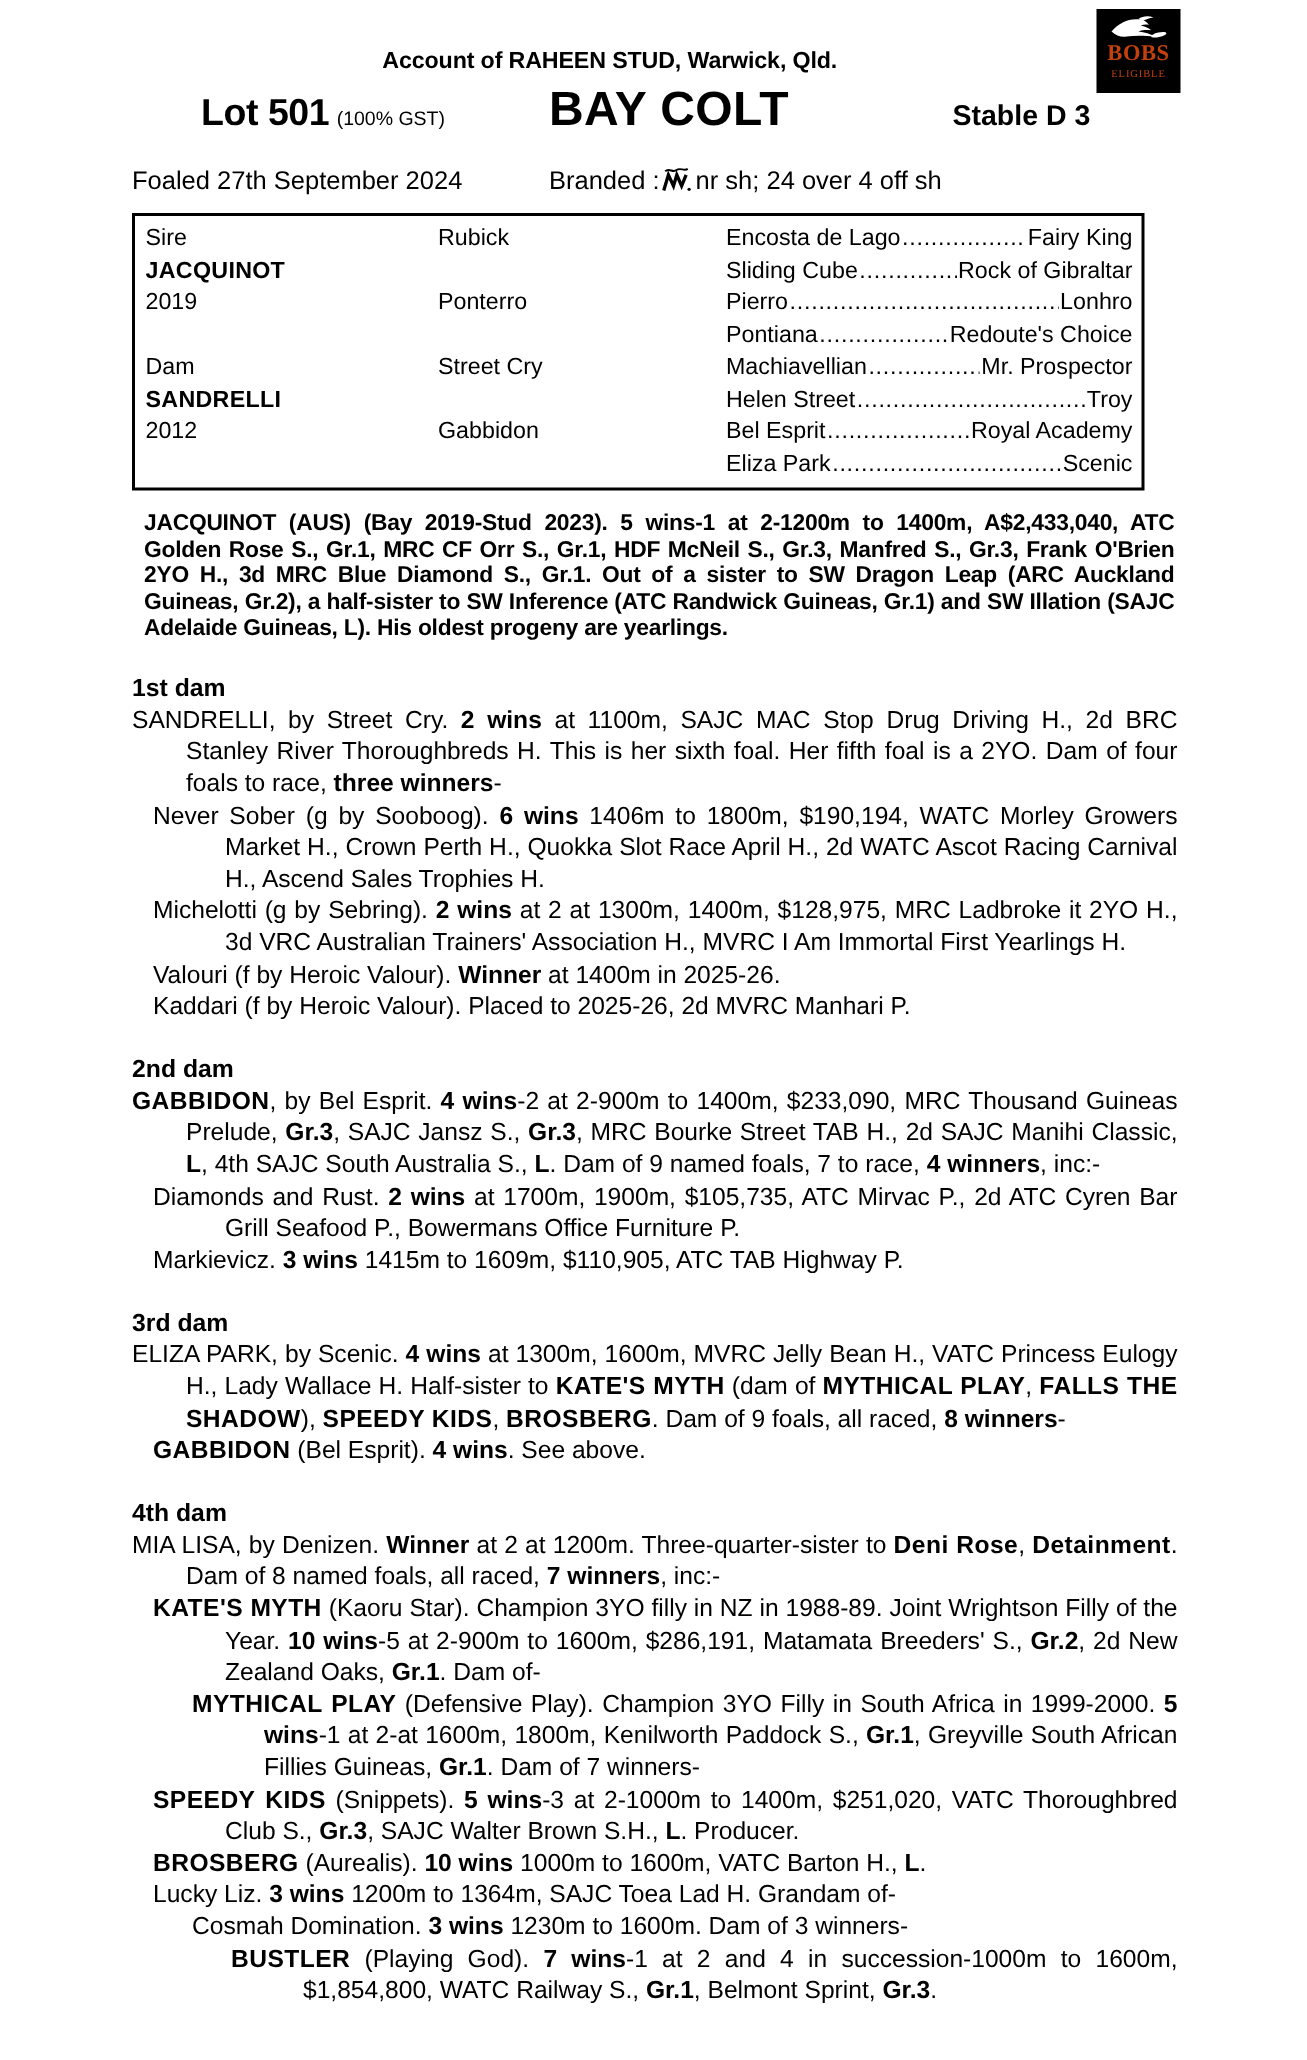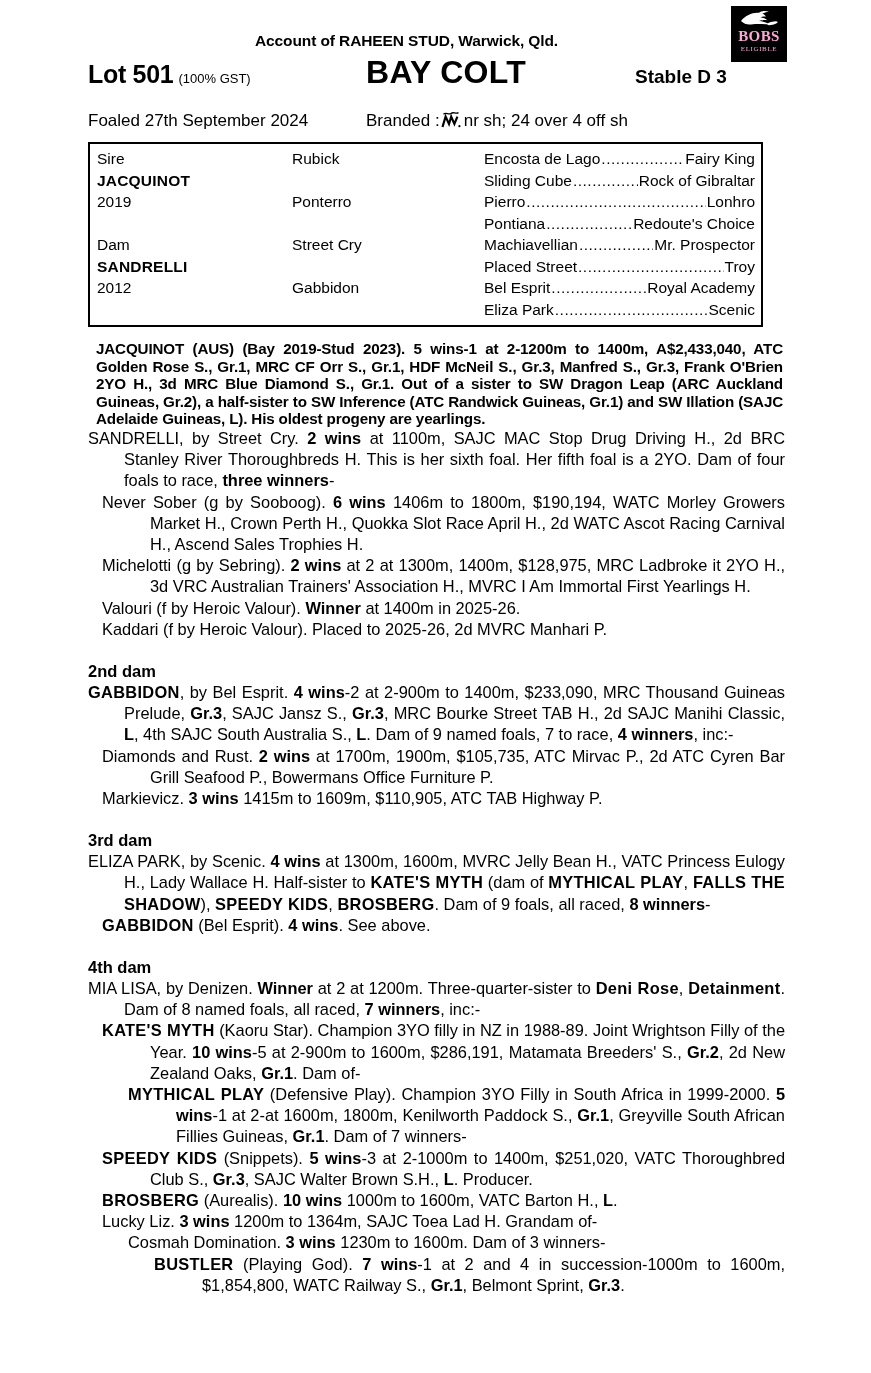--- a/index.html
+++ b/index.html
@@ -29,21 +29,21 @@
     margin: 0 86px 0 88px;
     padding-top: 32px;
   }
   .bobs-logo {
     position: absolute;
     right: -2px;
     top: 6px;
     width: 56px;
     height: 56px;
     background: #000000;
-    color: #f9a8d4;
+    color: #c2410c;
     display: flex;
     flex-direction: column;
     align-items: center;
     justify-content: flex-start;
     overflow: hidden;
   }
   .bobs-logo .horse-mark {
     margin-top: 4px;
     width: 40px;
     height: 18px;
@@ -78,20 +78,21 @@
   .lotrow {
     display: flex;
     align-items: baseline;
     margin-top: 2px;
   }
   .lot-left { width: 278px; }
   .lot-number {
     font-size: 25px;
     font-weight: 700;
     letter-spacing: -0.3px;
+    margin-left: 46px;
   }
   .lot-gst {
     font-size: 13px;
     font-weight: 400;
     margin-left: 5px;
   }
   .lot-mid {
     flex: 1;
     text-align: left;
     font-size: 32px;
@@ -278,21 +279,21 @@
         <div class="ped-cell">Dam</div>
         <div class="ped-cell">Street Cry</div>
         <div class="ped-cell ped-right">
           <span class="nm">Machiavellian</span>
           <span class="dots">................................................................................</span>
           <span class="nm2">Mr. Prospector</span>
         </div>
         <div class="ped-cell bold">SANDRELLI</div>
         <div class="ped-cell"></div>
         <div class="ped-cell ped-right">
-          <span class="nm">Placed Street</span>
+          <span class="nm">Helen Street</span>
           <span class="dots">................................................................................</span>
           <span class="nm2">Troy</span>
         </div>
         <div class="ped-cell">2012</div>
         <div class="ped-cell">Gabbidon</div>
         <div class="ped-cell ped-right">
           <span class="nm">Bel Esprit</span>
           <span class="dots">................................................................................</span>
           <span class="nm2">Royal Academy</span>
         </div>
@@ -303,20 +304,21 @@
           <span class="dots">................................................................................</span>
           <span class="nm2">Scenic</span>
         </div>
       </div>
   </div>
 
   <div class="sire-blurb">JACQUINOT (AUS) (Bay 2019-Stud 2023). 5 wins-1 at 2-1200m to 1400m, A$2,433,040, ATC Golden Rose S., Gr.1, MRC CF Orr S., Gr.1, HDF McNeil S., Gr.3, Manfred S., Gr.3, Frank O'Brien 2YO H., 3d MRC Blue Diamond S., Gr.1. Out of a sister to SW Dragon Leap (ARC Auckland Guineas, Gr.2), a half-sister to SW Inference (ATC Randwick Guineas, Gr.1) and SW Illation (SAJC Adelaide Guineas, L). His oldest progeny are yearlings.</div>
 
   <div id="dam-sections">
       <div class="dam-section">
+        <div class="dam-heading">1st dam</div>
         <div class="ped-para lvl0">
           <span class="ind">SANDRELLI, by Street Cry. <b>2 wins</b> at 1100m, SAJC MAC Stop Drug Driving H., 2d BRC Stanley River Thoroughbreds H. This is her sixth foal. Her fifth foal is a 2YO. Dam of four foals to race, <b>three winners</b>-</span>
         </div>
         <div class="ped-para lvl1">
           <span class="ind">Never Sober (g by Sooboog). <b>6 wins</b> 1406m to 1800m, $190,194, WATC Morley Growers Market H., Crown Perth H., Quokka Slot Race April H., 2d WATC Ascot Racing Carnival H., Ascend Sales Trophies H.</span>
         </div>
         <div class="ped-para lvl1">
           <span class="ind">Michelotti (g by Sebring). <b>2 wins</b> at 2 at 1300m, 1400m, $128,975, MRC Ladbroke it 2YO H., 3d VRC Australian Trainers' Association H., MVRC I Am Immortal First Yearlings H.</span>
         </div>
         <div class="ped-para lvl1 nolast">

